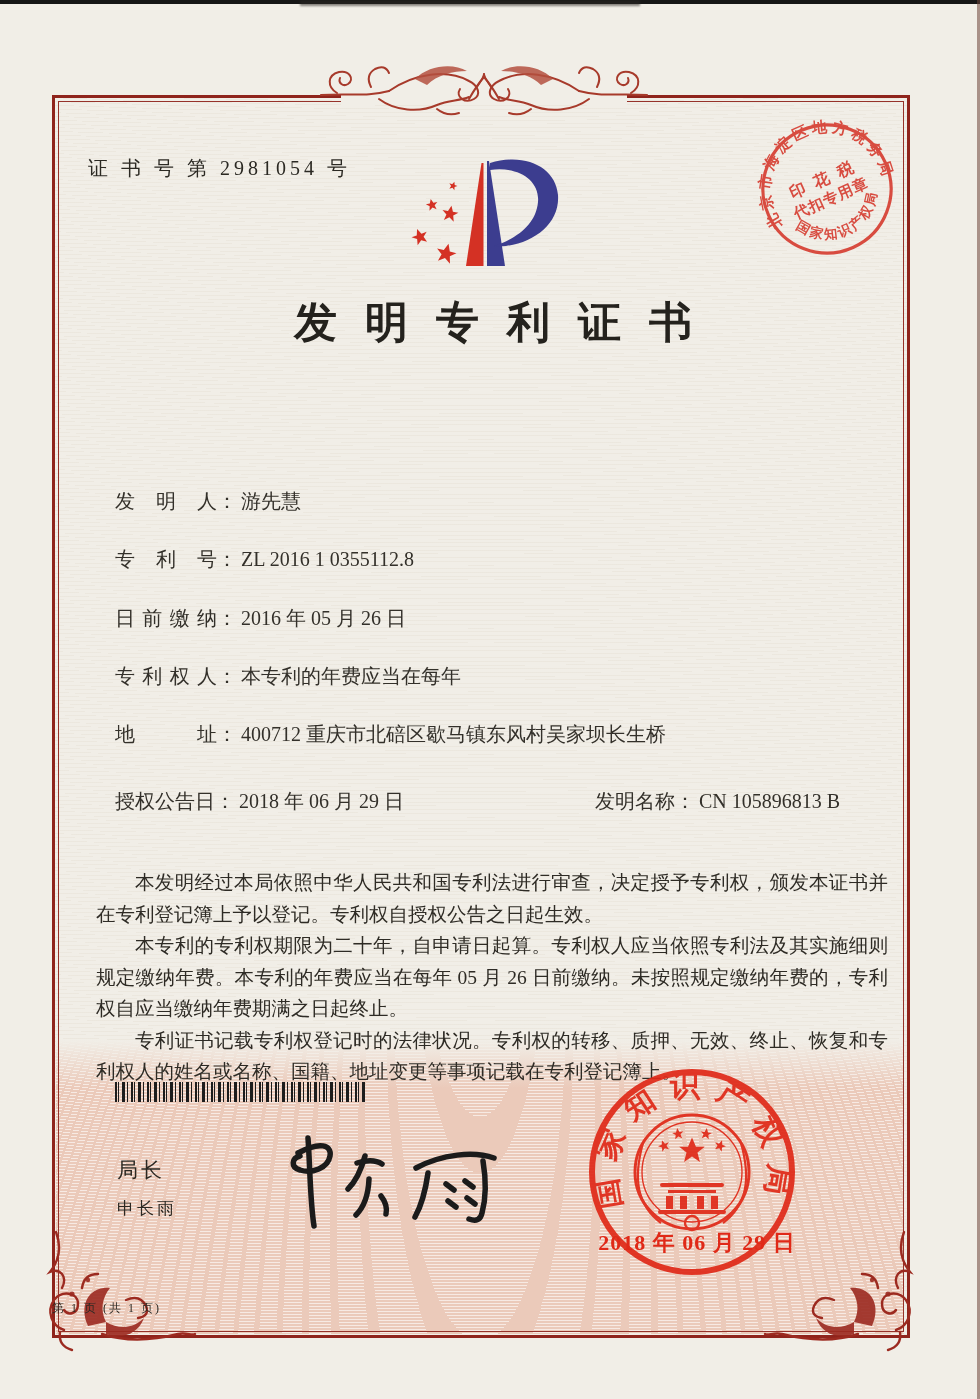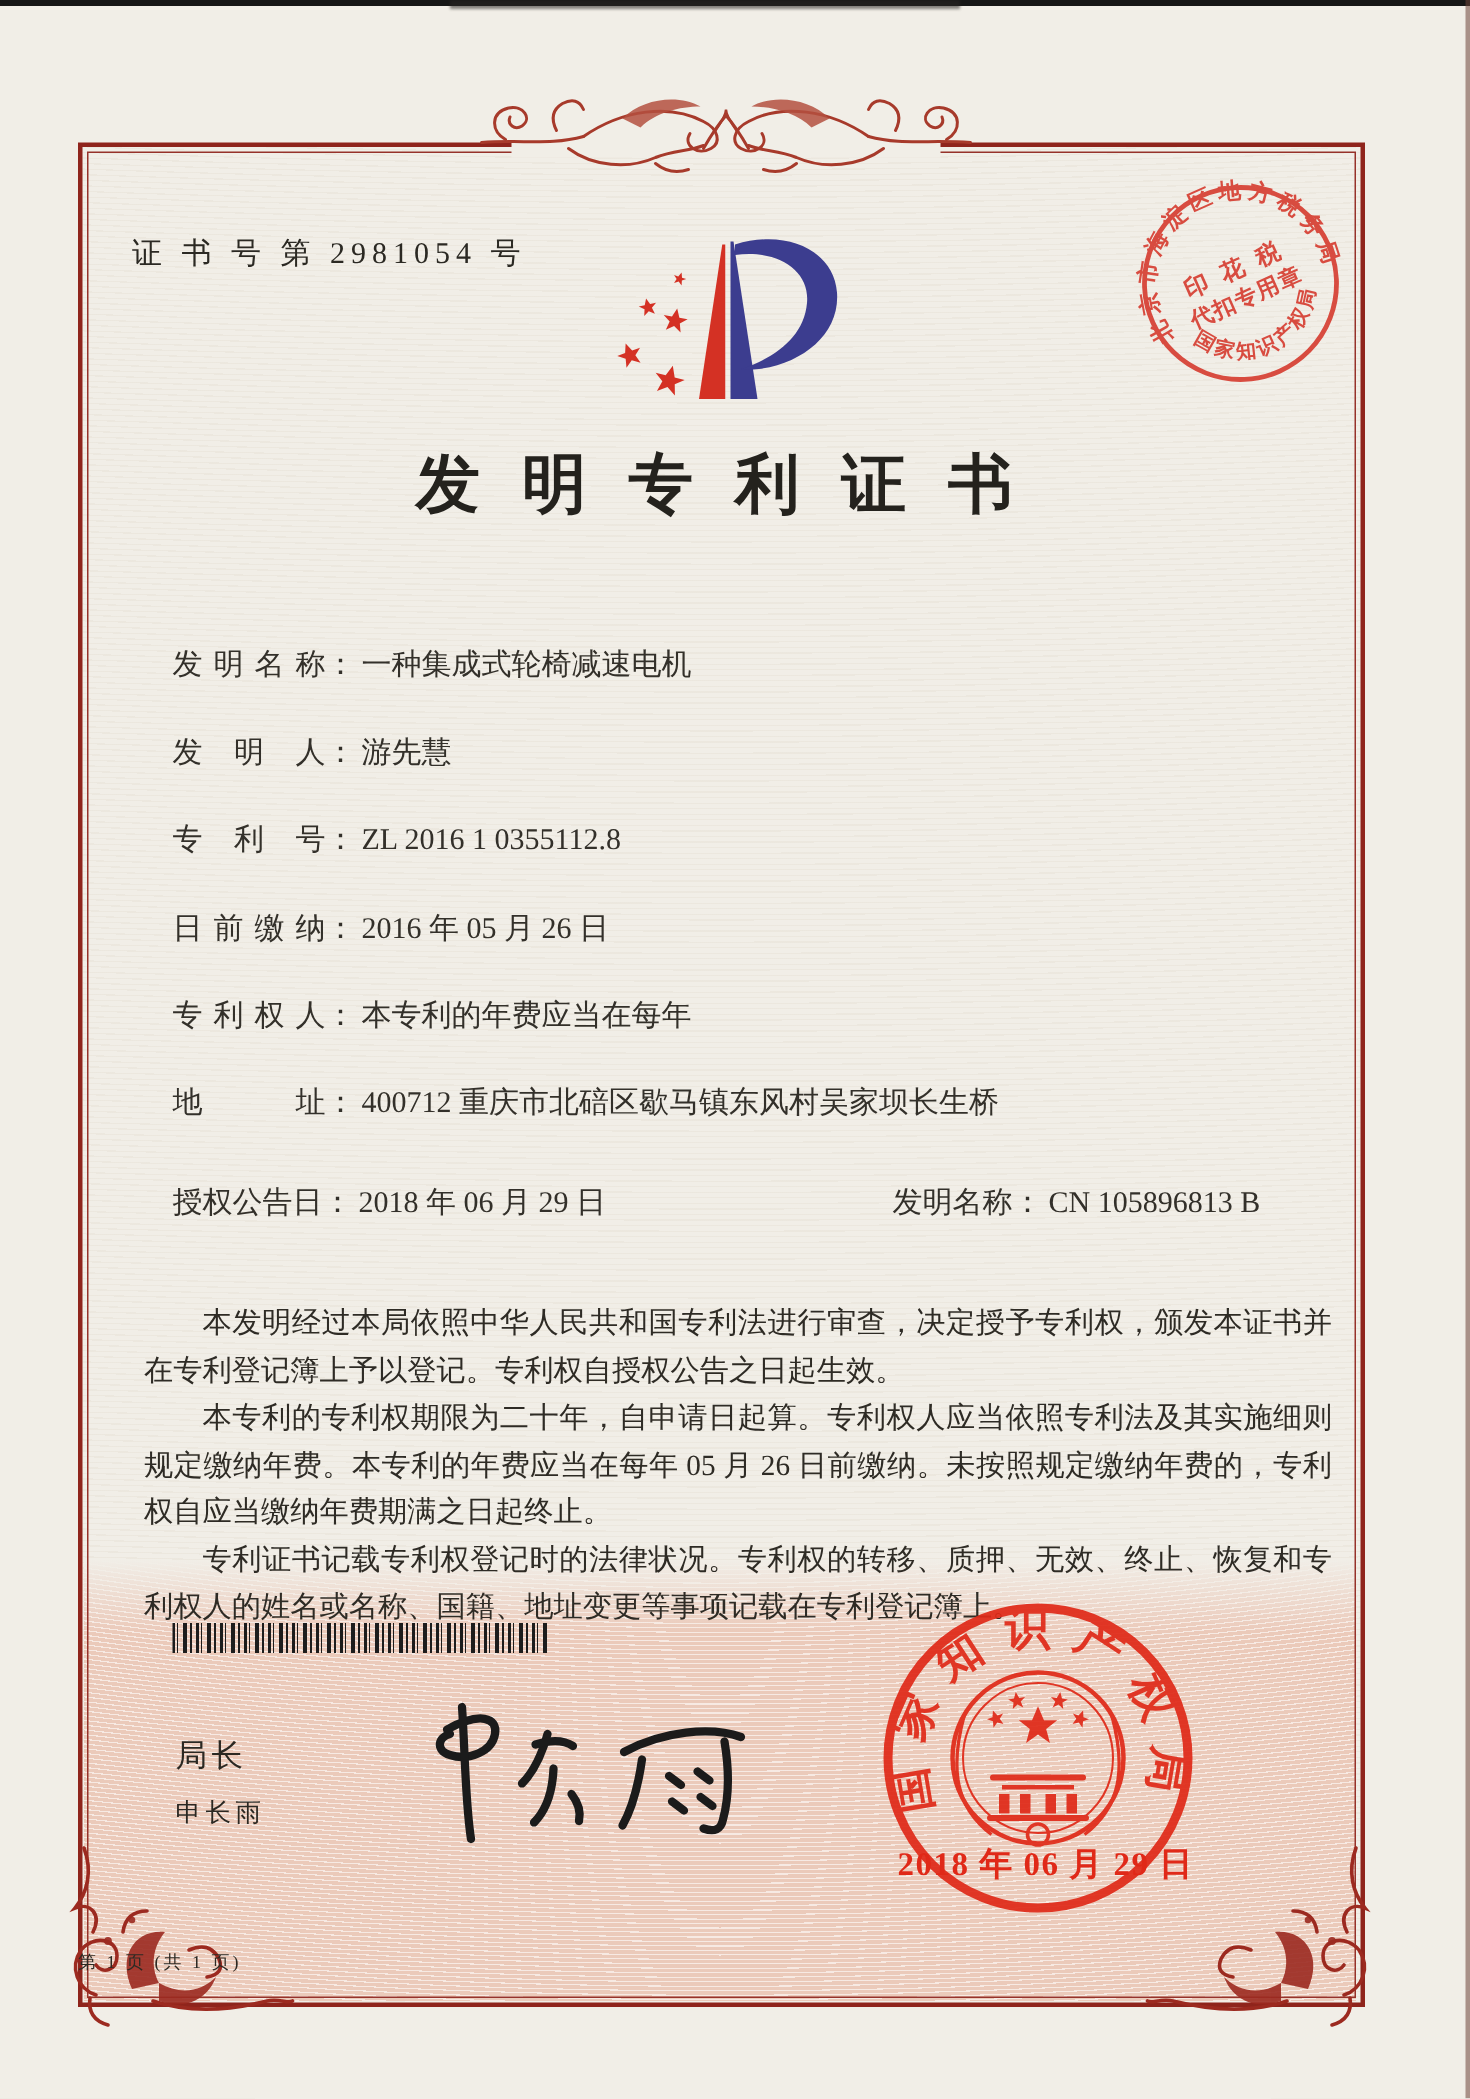--- a/index.html
+++ b/index.html
@@ -15,21 +15,21 @@
   .frame::after{content:"";position:absolute;left:3px;top:3px;right:3px;bottom:3px;border:1px solid #96322a;}
   
   .band{position:absolute;left:56px;top:1040px;width:848px;height:294px;z-index:2;
     background-color:#ebcaba;
     background-image:repeating-radial-gradient(ellipse 1500px 560px at 50% -130%, rgba(255,255,255,.6) 0 2px, rgba(255,255,255,0) 2px 8px);}
   .band::before{content:"";position:absolute;left:0;top:0;right:0;height:48px;
     background:linear-gradient(#f1eee7, rgba(241,238,231,0));}
   .content{position:absolute;left:0;top:0;width:980px;height:1399px;z-index:5;color:#2c2a24;}
   .cert-no{position:absolute;left:88px;top:155px;font-size:20px;letter-spacing:4px;color:#2b2923;}
   .logo{position:absolute;left:398px;top:150px;z-index:5;}
-  .title{position:absolute;left:50px;top:294px;width:852px;text-align:center;font-size:43px;font-weight:600;
+  .title{position:absolute;left:67px;top:294px;width:852px;text-align:center;font-size:43px;font-weight:600;
     letter-spacing:28px;padding-left:28px;box-sizing:border-box;color:#24221d;}
   .row{position:absolute;left:115px;font-size:20px;white-space:nowrap;color:#33302a;}
   .row .lab{display:inline-block;width:102px;text-align:justify;text-align-last:justify;vertical-align:top;}
   .row .colon{display:inline-block;margin:0 4px 0 0;}
   .grant-no{position:absolute;left:480px;top:0;}
   .paras{position:absolute;left:96px;top:831px;width:792px;font-size:19.5px;line-height:31.5px;text-align:justify;color:#2e2b25;margin-top:36px;}
   .paras p{margin:0;text-indent:2em;}
   .barcode{position:absolute;left:115px;top:1082px;width:250px;height:20px;
     background:repeating-linear-gradient(90deg,#1d1d1d 0 2px,transparent 2px 3px,#1d1d1d 3px 4px,transparent 4px 7px,#1d1d1d 7px 10px,transparent 10px 12px,#1d1d1d 12px 13px,transparent 13px 16px);}
   .director-label{position:absolute;left:117px;top:1156px;font-size:21px;letter-spacing:3px;color:#2b2822;}
@@ -124,23 +124,20 @@
         <use href="#st" transform="translate(22,87) scale(0.85) rotate(-20)"></use>
         <use href="#st" transform="translate(48,104) scale(1.05) rotate(14)"></use>
       </g>
       <polygon points="83.5,13 85.5,13 85.5,116 68,116" fill="#d43124"></polygon>
       <polygon points="89,11 91,11 107,116 89,116" fill="#3c3d8f"></polygon>
       <path fill="#3c3d8f" d="M92,13 C128,2 158,18 160,45 C162,72 138,92 108,96 C100,97 96,96 96,96 C120,88 138,74 140,52 C142,30 120,16 92,20 Z"></path>
     </svg>
 
     <div class="title">发明专利证书</div>
 
-    <div class="row" style="top:429px">
-      <span class="lab">发明名称</span><span class="colon">：</span><span class="val">一种集成式轮椅减速电机</span>
-    </div>
     <div class="row" style="top:488px">
       <span class="lab">发明人</span><span class="colon">：</span><span class="val">游先慧</span>
     </div>
     <div class="row" style="top:546px">
       <span class="lab">专利号</span><span class="colon">：</span><span class="val">ZL 2016 1 0355112.8</span>
     </div>
     <div class="row" style="top:605px">
       <span class="lab">日前缴纳</span><span class="colon">：</span><span class="val">2016 年 05 月 26 日</span>
     </div>
     <div class="row" style="top:663px">

